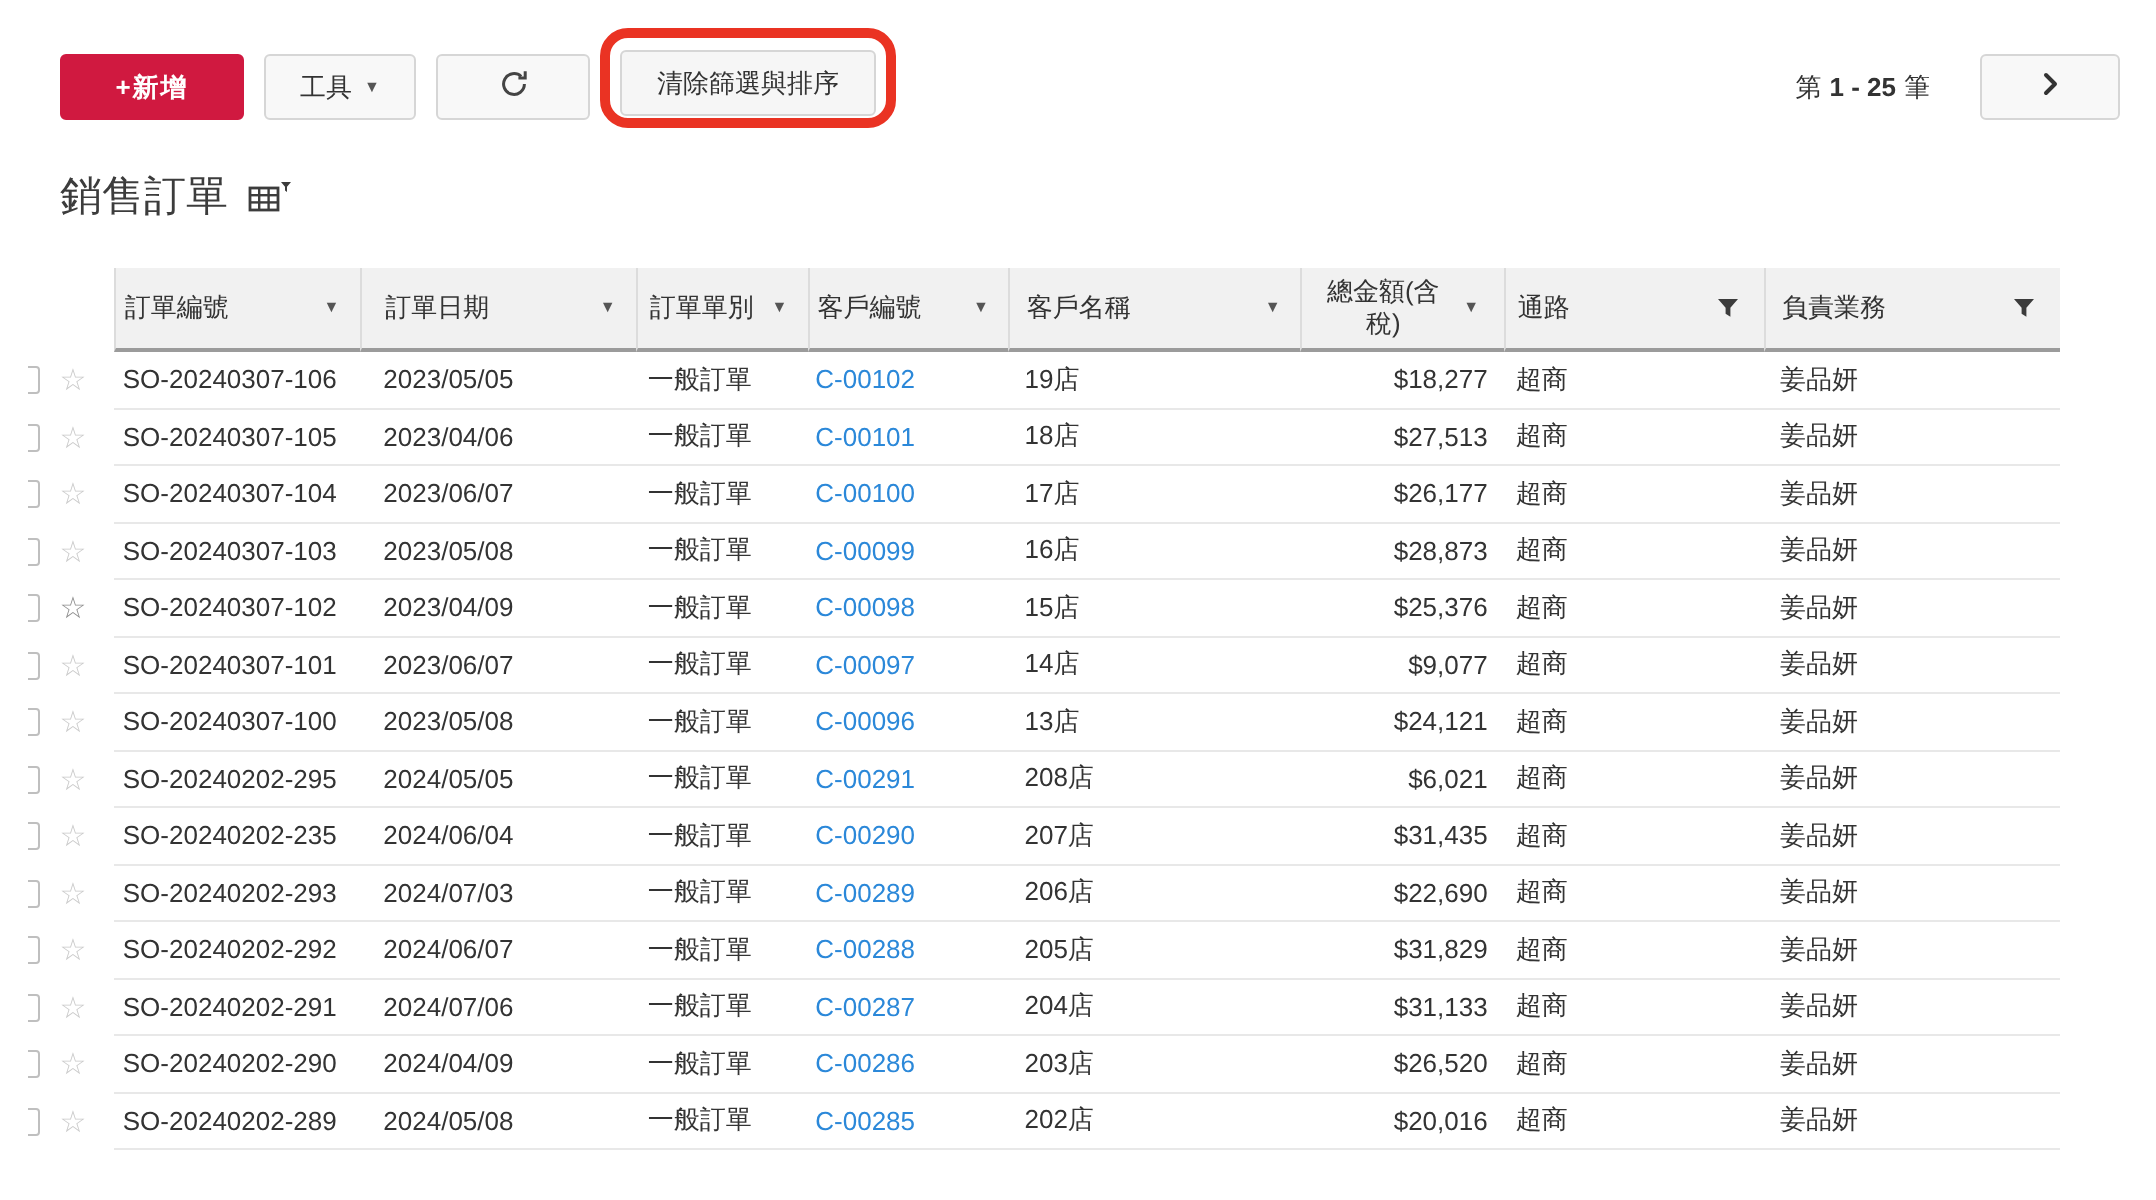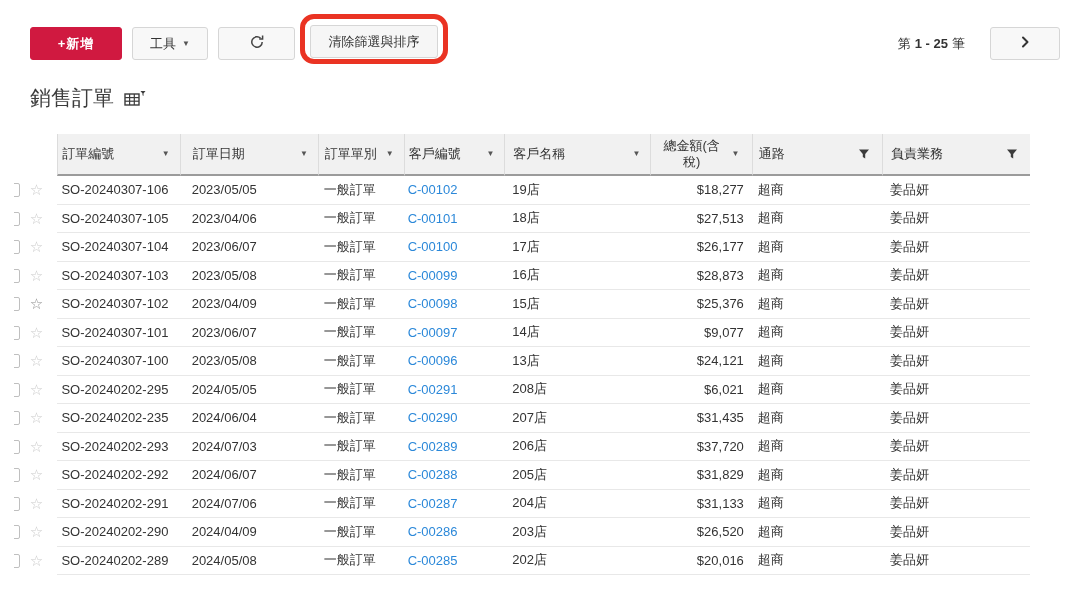--- a/index.html
+++ b/index.html
@@ -341,21 +341,21 @@
     <div class="cell c-star gutter">
       <span class="star">☆</span>
     </div>
     <div class="cell c-order">SO-20240202-293</div>
     <div class="cell c-date">2024/07/03</div>
     <div class="cell c-type">一般訂單</div>
     <div class="cell c-cno">
       <a class="link">C-00289</a>
     </div>
     <div class="cell c-cname">206店</div>
-    <div class="cell c-amt">$37,720</div>
+    <div class="cell c-amt">$22,690</div>
     <div class="cell c-chan">超商</div>
     <div class="cell c-sales">姜品妍</div>
   </div>
 
   <div class="drow">
     <div class="cell c-cb gutter">
       <span class="checkbox"></span>
     </div>
     <div class="cell c-star gutter">
       <span class="star">☆</span>

